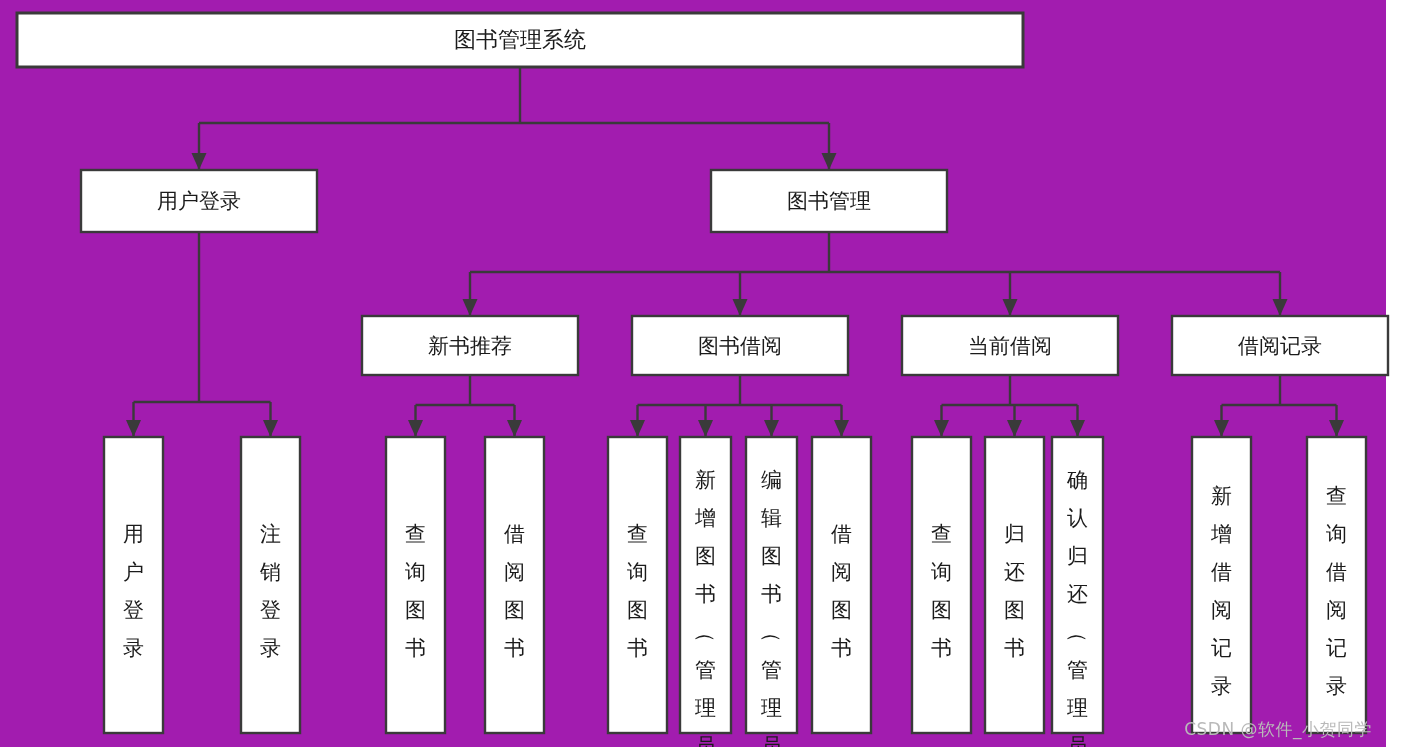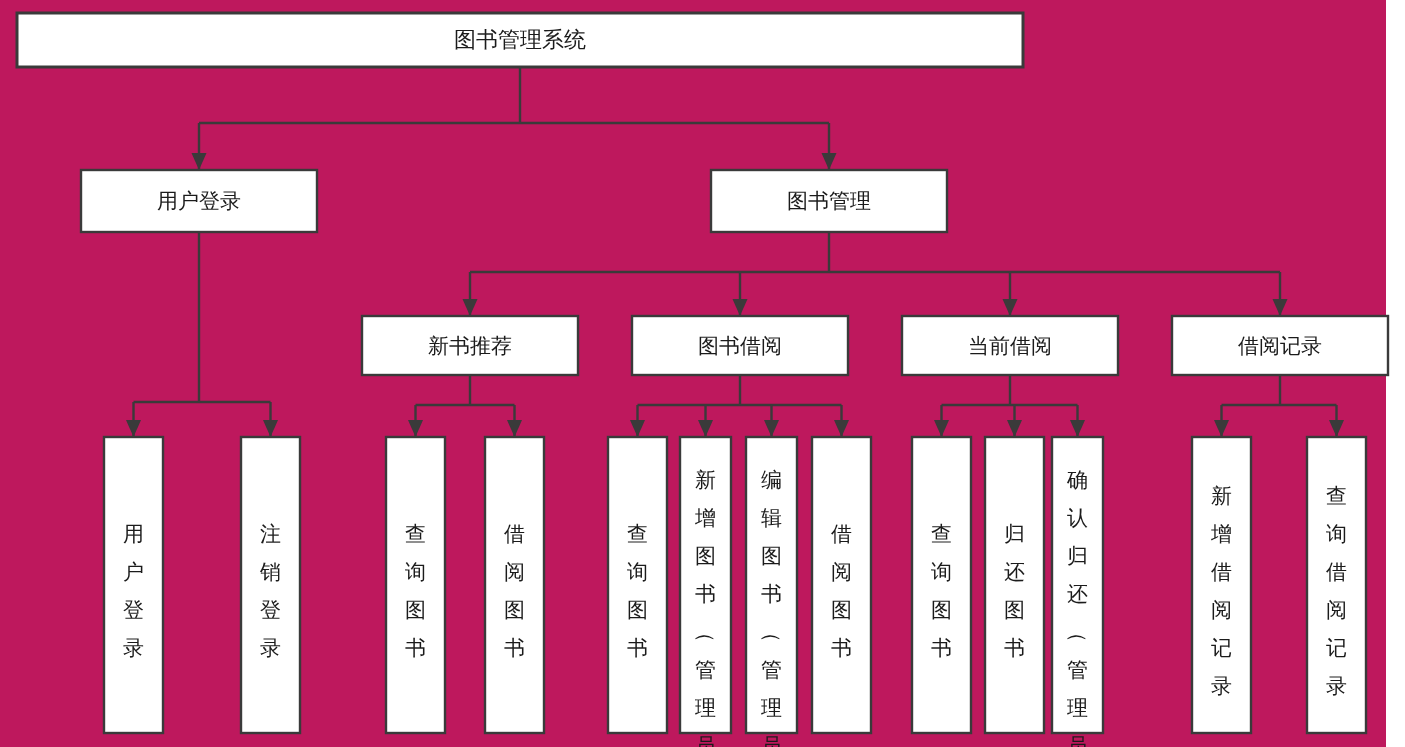--- a/index.html
+++ b/index.html
@@ -10,21 +10,21 @@
   body {
     width: 1405px;
     height: 747px;
     font-family: "DejaVu Sans", "Liberation Sans", sans-serif;
     overflow: hidden;
   }
   #diagram-root {
     position: relative;
     width: 1386px;
     height: 747px;
-    background: #be185d;
+    background: #a21caf;
   }
   svg.canvas {
     position: absolute;
     left: 0;
     top: 0;
     width: 1405px;
     height: 747px;
     display: block;
   }
   .node-box {
@@ -257,13 +257,14 @@
           <text x="1336.5" y="496" class="vert-label" dominant-baseline="central">查</text>
           <text x="1336.5" y="534" class="vert-label" dominant-baseline="central">询</text>
           <text x="1336.5" y="572" class="vert-label" dominant-baseline="central">借</text>
           <text x="1336.5" y="610" class="vert-label" dominant-baseline="central">阅</text>
           <text x="1336.5" y="648" class="vert-label" dominant-baseline="central">记</text>
           <text x="1336.5" y="686" class="vert-label" dominant-baseline="central">录</text>
         </g>
       </g>
   </svg>
 
+  <div class="watermark">CSDN @软件_小贺同学</div>
 </div>
 
 </body></html>

